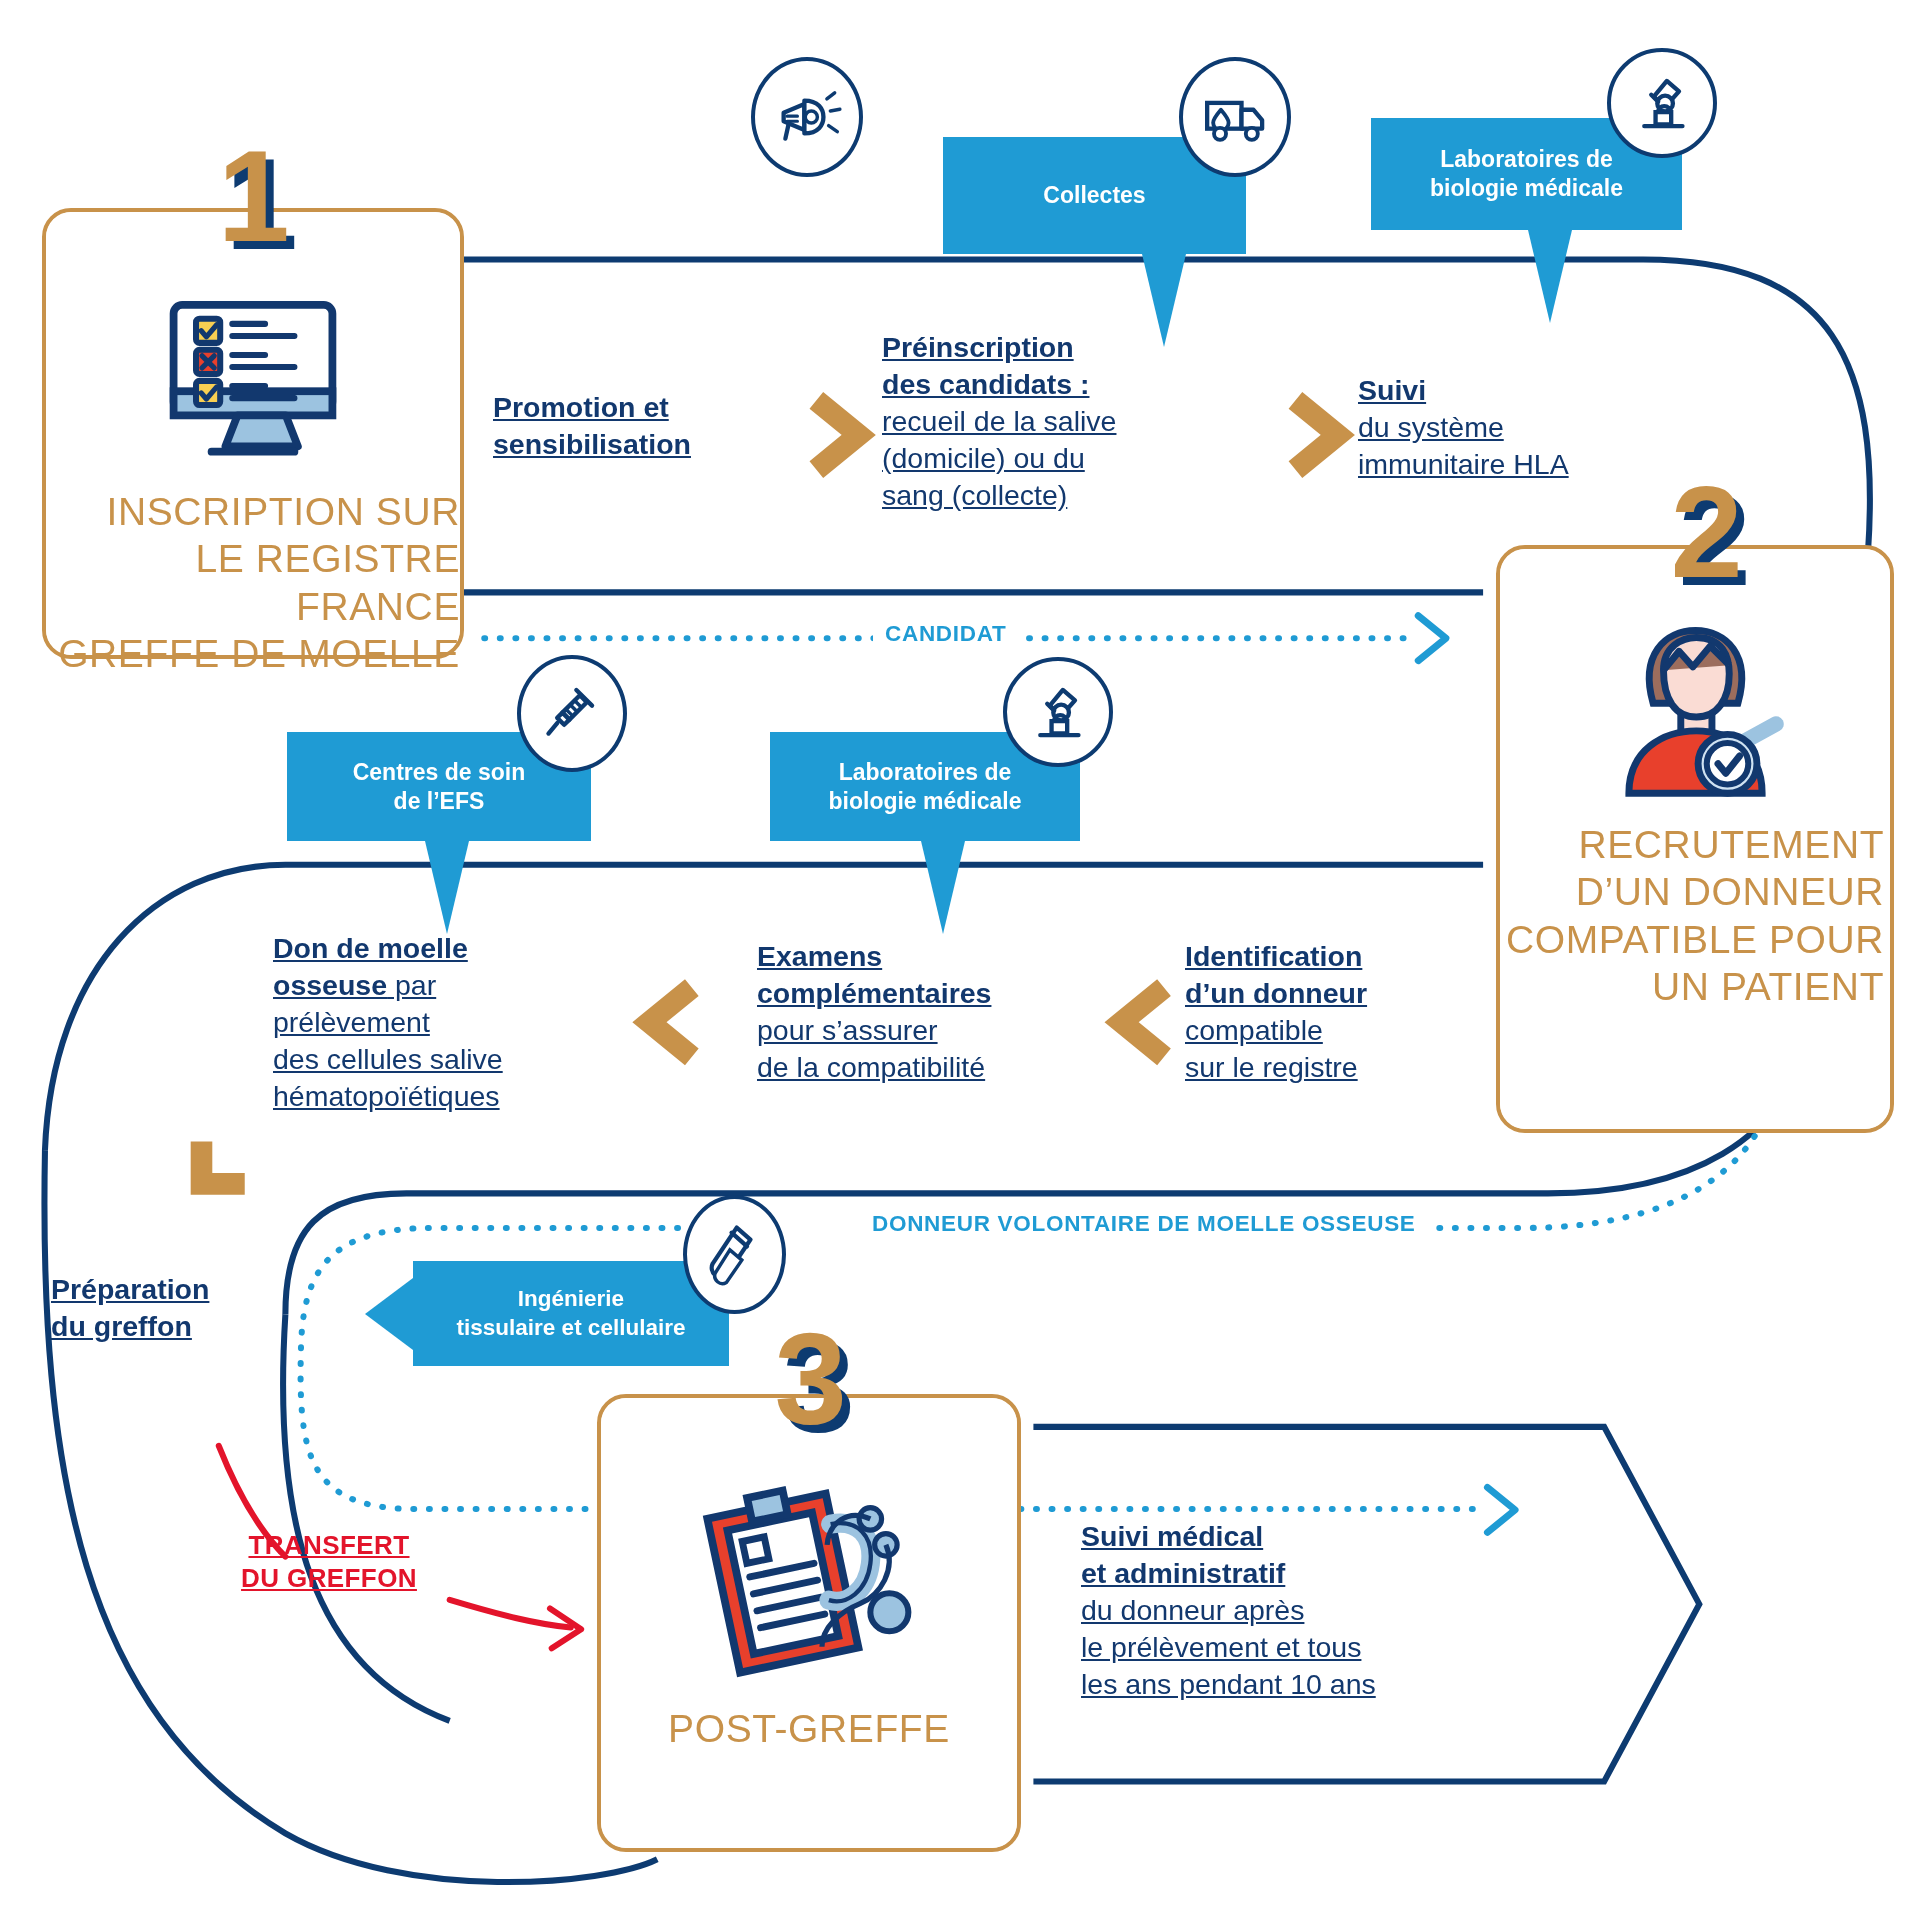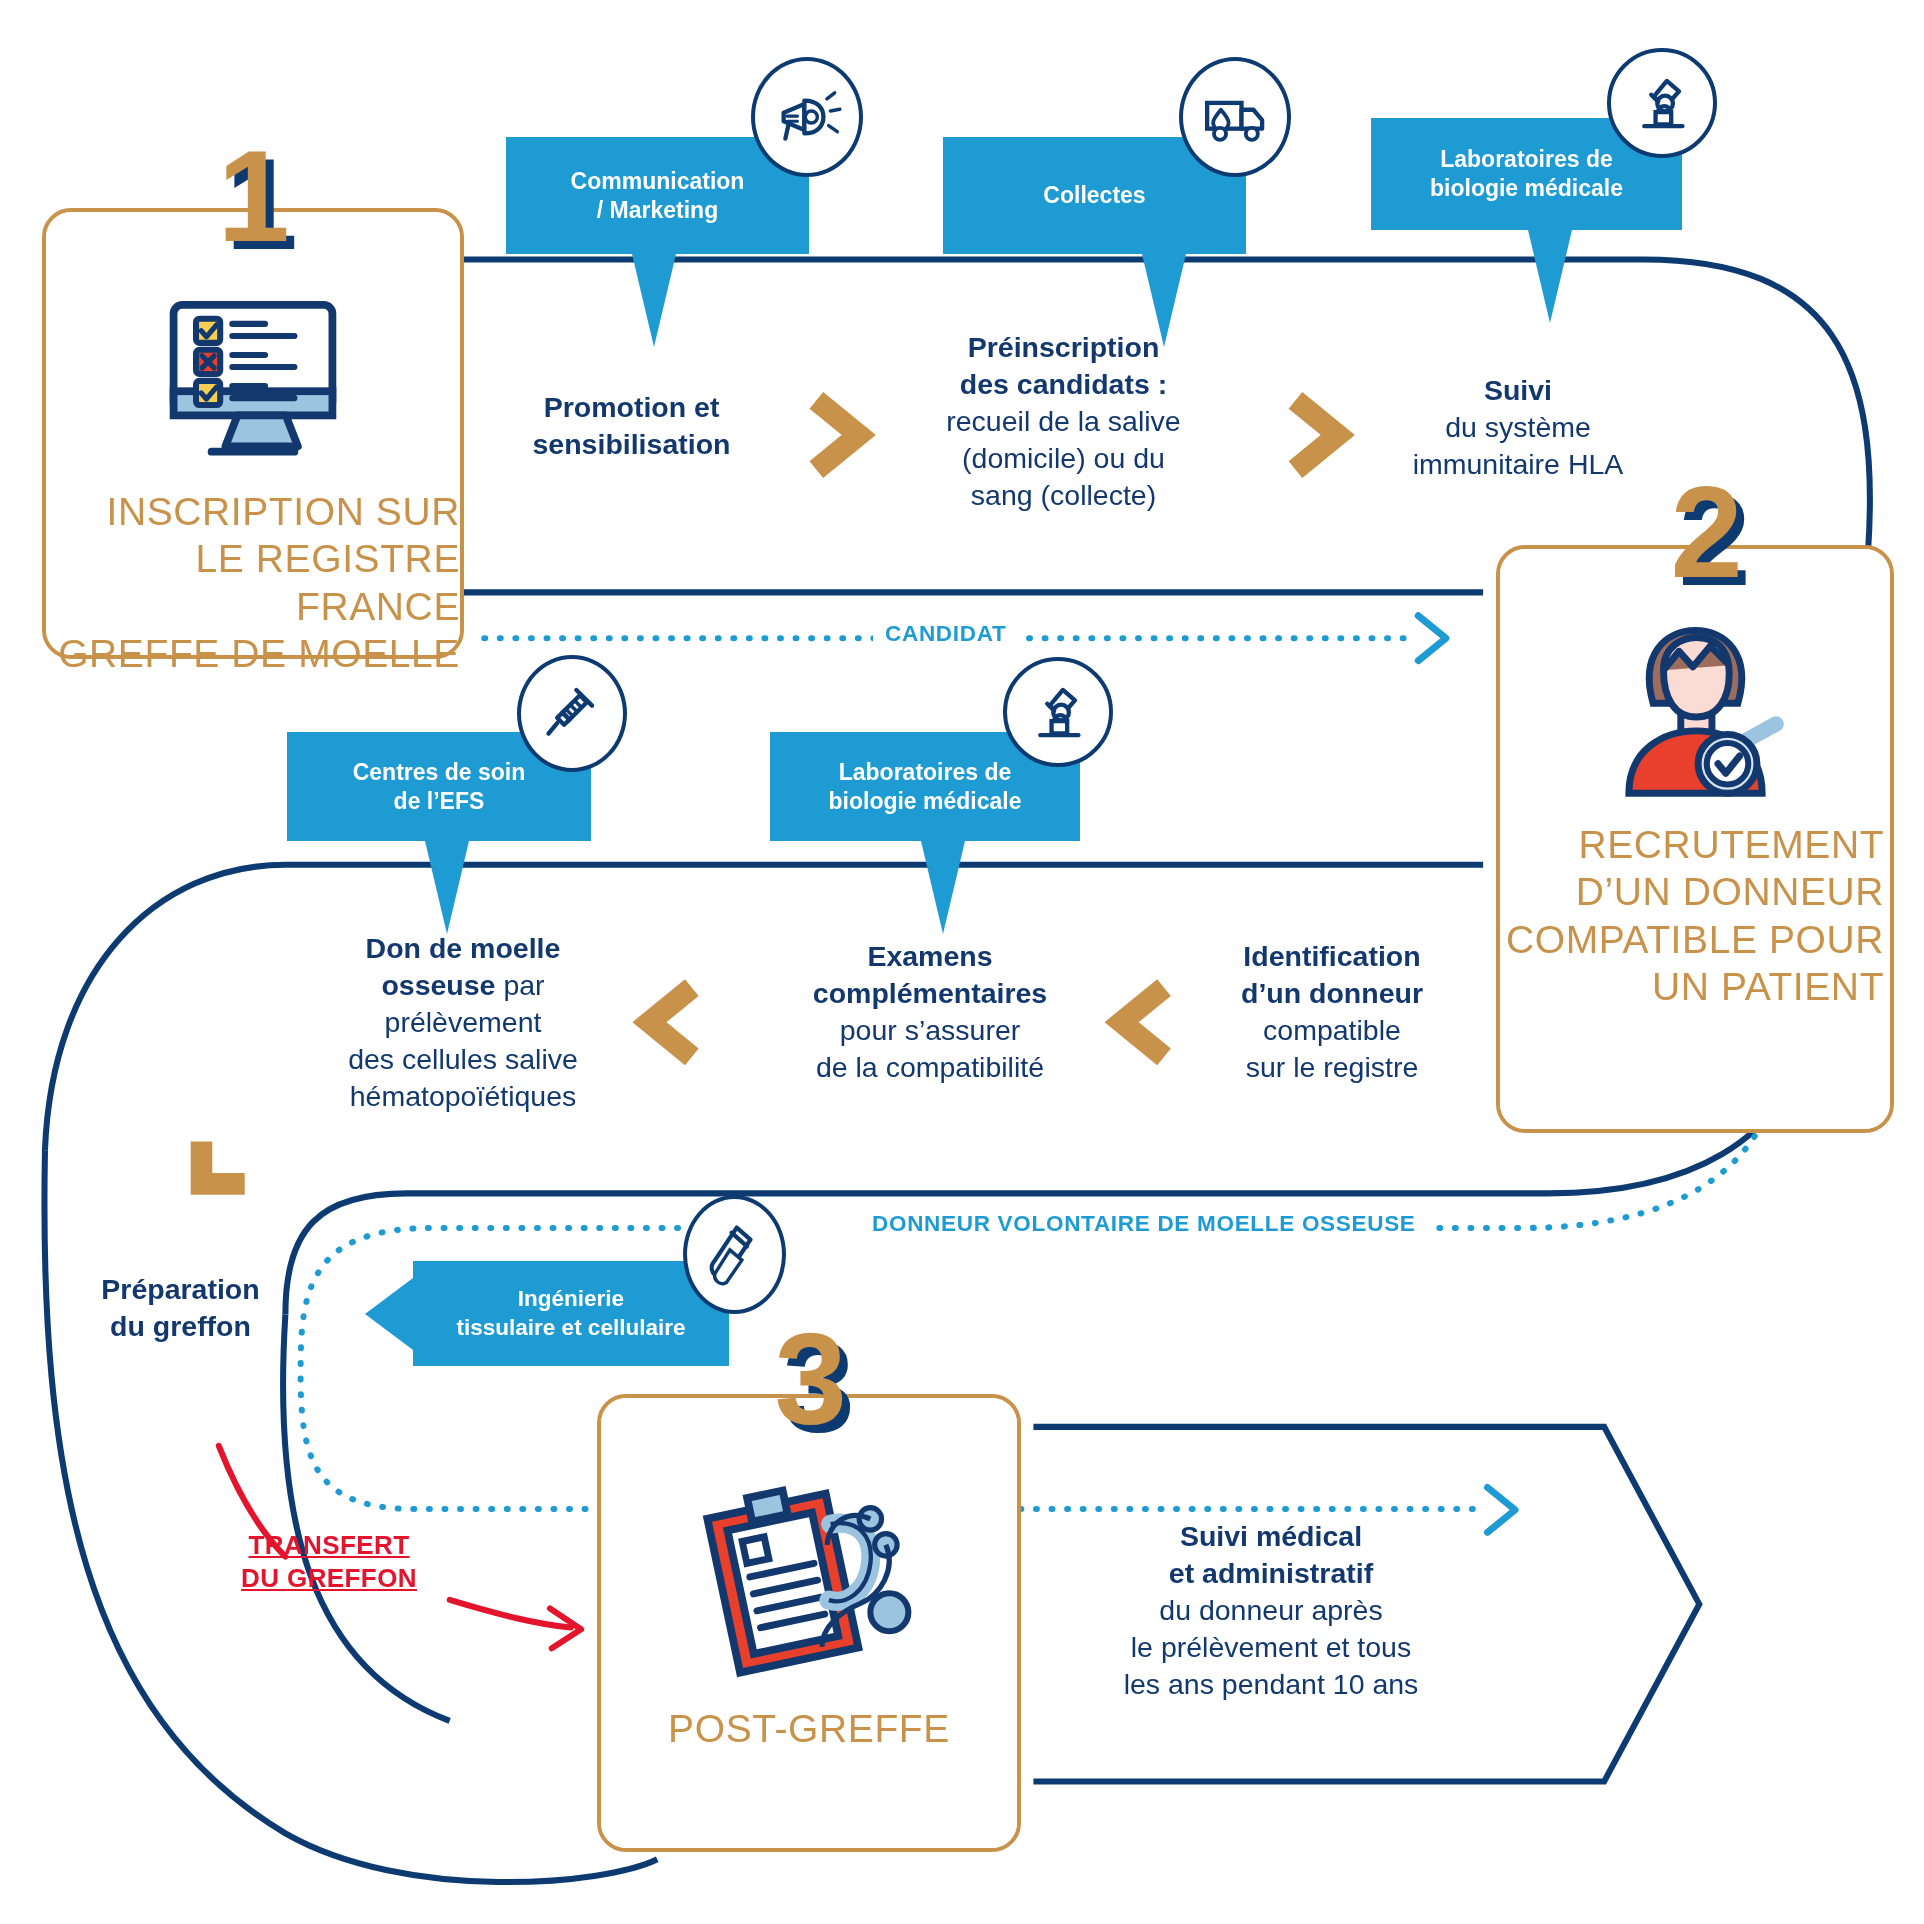--- a/index.html
+++ b/index.html
@@ -32,21 +32,21 @@
           font-size:23px;line-height:1.25;box-sizing:border-box;padding:5.2px 12px;}
   .banner .tail{position:absolute;width:0;height:0;}
   .tail-down{border-left:22.5px solid transparent;border-right:22.5px solid transparent;
              border-top:93px solid #1f9bd4;bottom:-93px;}
   .tail-left{border-top:36px solid transparent;border-bottom:36px solid transparent;
              border-right:48px solid #1f9bd4;left:-48px;top:50%;margin-top:-36px;}
   .badge{position:absolute;border:4.3px solid #0d3b71;background:#fff;border-radius:50%;
          display:flex;align-items:center;justify-content:center;z-index:4;}
 
   
-  .flowtext{position:absolute;color:#12386e;text-align:center;font-size:28.5px;line-height:1.3;}
+  .flowtext{position:absolute;color:#12386e;text-align:left;font-size:28.5px;line-height:1.3;text-decoration:underline;}
   .flowtext b{font-weight:800;}
   .label-dotted{position:absolute;color:#1f9bd4;font-weight:800;font-size:22.5px;
                 letter-spacing:0.7px;white-space:nowrap;}
   .label-red{position:absolute;color:#e3142b;font-weight:800;font-size:26px;
              line-height:1.28;text-align:center;letter-spacing:0.4px;}
 
   svg{overflow:visible;}
 </style>
 </head>
 <body>
@@ -160,25 +160,20 @@
           <path d="M196 52 C170 40 148 56 146 82" fill="none" stroke="#12386e" stroke-width="6"></path>
           <path d="M214 82 C226 110 208 140 184 150 C160 160 140 178 140 200" fill="none" stroke="#12386e" stroke-width="6"></path>
           <circle cx="218" cy="160" r="22" fill="#9cc3e0" stroke="#12386e" stroke-width="7"></circle>
         </svg>
       </div>
       <div class="step-title" style="margin-top:12px;white-space:pre-line;">POST-GREFFE</div>
     </div>
   </div>
   <div class="step-num" style="left:809px;top:1314px;">3</div>
 
-  <div class="banner" style="left:506px;top:137px;width:303px;height:117px;">
-    <span style="white-space:pre-line;">Communication
-/ Marketing</span>
-    <span class="tail tail-down" style="left:126px;"></span>
-  </div>
   <div class="badge" style="left:751px;top:57px;width:104px;height:112px;">
     <svg width="64" height="64" viewBox="0 0 74 74">
       <path d="M10 32 L34 22 L34 52 L10 42 Z" fill="#fff" stroke="#0d3b71" stroke-width="5" stroke-linejoin="round"></path>
       <path d="M34 18 C50 18 56 28 56 37 C56 46 50 56 34 56 Z" fill="#fff" stroke="#0d3b71" stroke-width="5" stroke-linejoin="round"></path>
       <circle cx="42" cy="37" r="7" fill="none" stroke="#0d3b71" stroke-width="4"></circle>
       <path d="M14 36 h12 M14 42 h12" stroke="#0d3b71" stroke-width="3.5" stroke-linecap="round"></path>
       <path d="M16 44 L12 62" stroke="#0d3b71" stroke-width="5" stroke-linecap="round"></path>
       <path d="M60 16 l9 -7 M64 30 l11 -2 M62 47 l10 7" stroke="#0d3b71" stroke-width="4" stroke-linecap="round"></path>
     </svg>
   </div>

